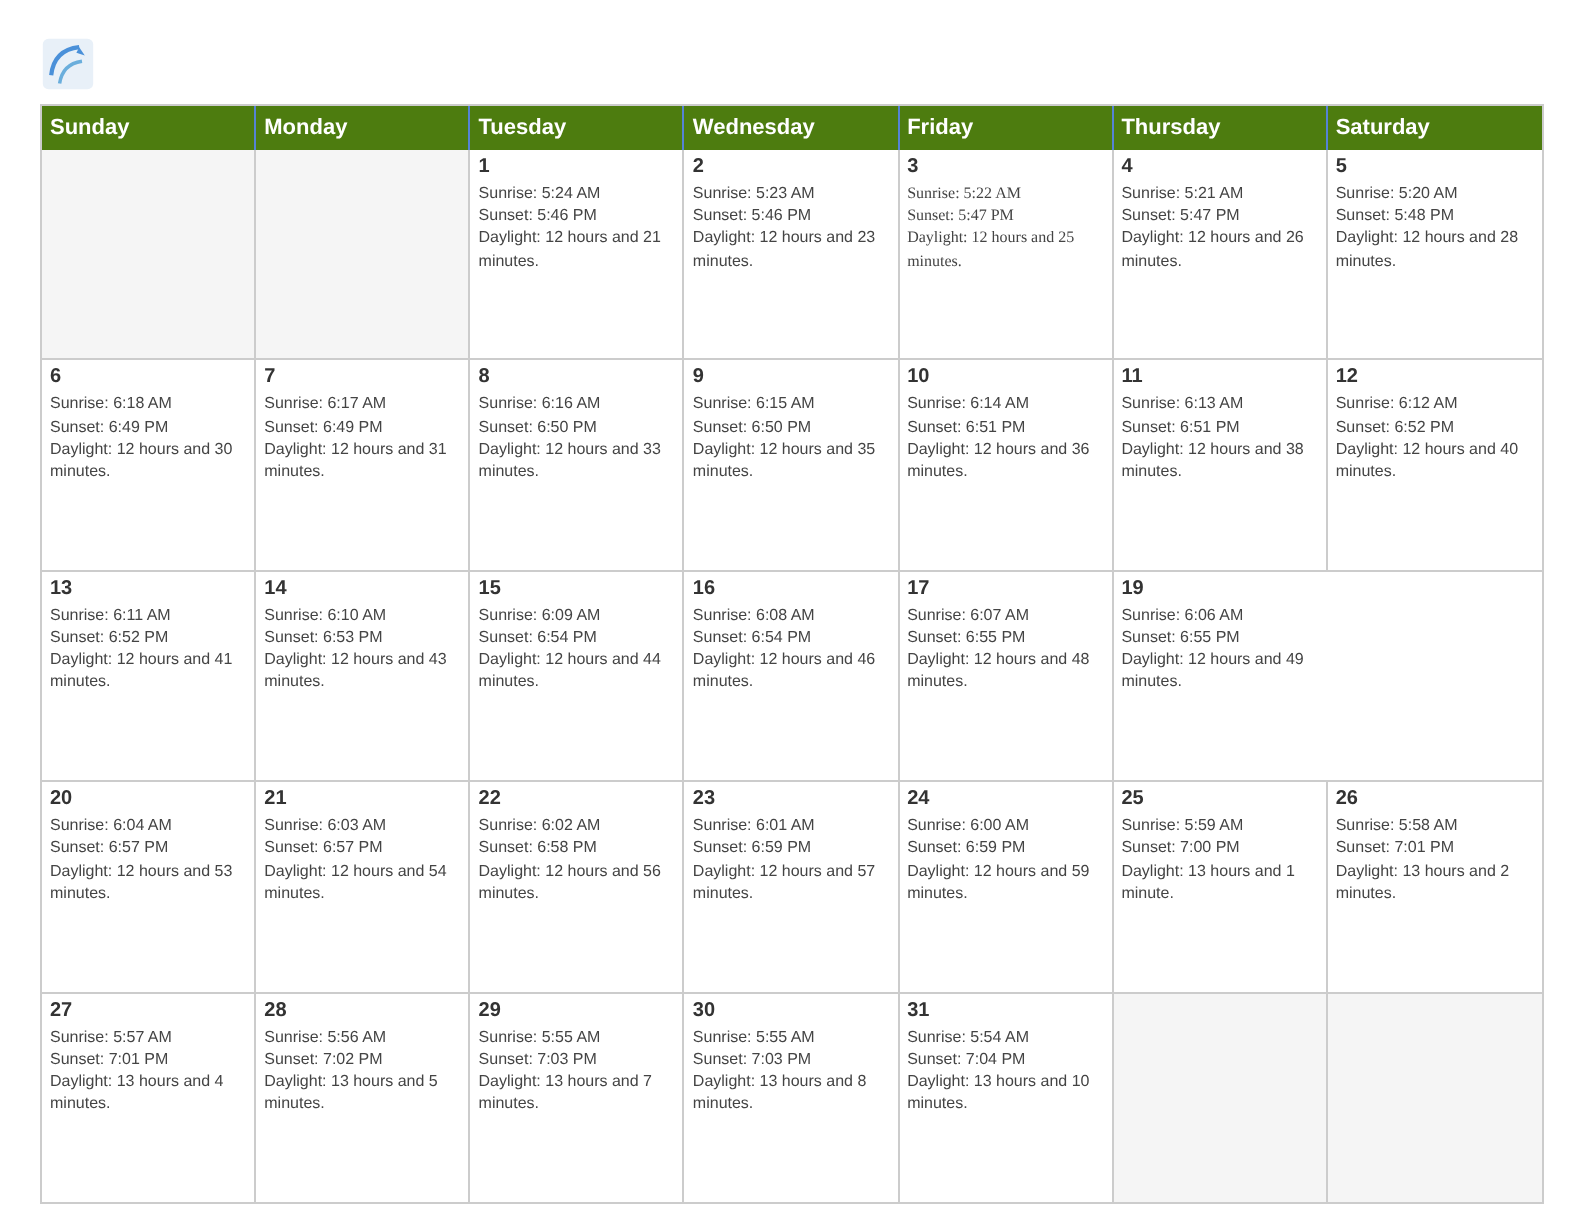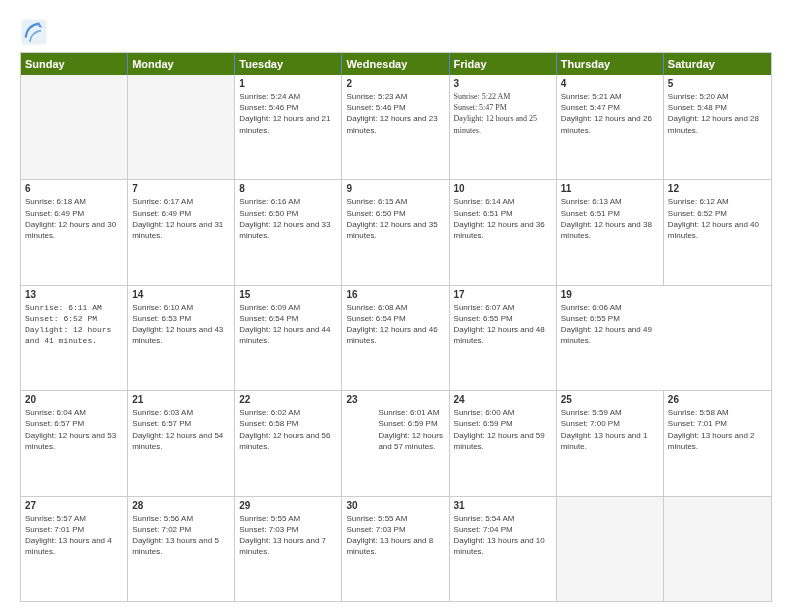--- a/index.html
+++ b/index.html
@@ -218,21 +218,21 @@
           <div class="day-cell">
             <div class="day-num">12</div>
             <div class="day-info" style="white-space: pre-line;">Sunrise: 6:12 AM
 Sunset: 6:52 PM
 Daylight: 12 hours and 40 minutes.</div>
           </div>
         </div>
         <div class="week-row">
           <div class="day-cell">
             <div class="day-num">13</div>
-            <div class="day-info" style="white-space: pre-line; font-family: Liberation Mono, monospace;">Sunrise: 6:11 AM
+            <div class="day-info" style="white-space: pre-line;">Sunrise: 6:11 AM
 Sunset: 6:52 PM
 Daylight: 12 hours and 41 minutes.</div>
           </div>
           <div class="day-cell">
             <div class="day-num">14</div>
             <div class="day-info" style="white-space: pre-line;">Sunrise: 6:10 AM
 Sunset: 6:53 PM
 Daylight: 12 hours and 43 minutes.</div>
           </div>
           <div class="day-cell">
@@ -274,21 +274,21 @@
 Daylight: 12 hours and 54 minutes.</div>
           </div>
           <div class="day-cell">
             <div class="day-num">22</div>
             <div class="day-info" style="white-space: pre-line;">Sunrise: 6:02 AM
 Sunset: 6:58 PM
 Daylight: 12 hours and 56 minutes.</div>
           </div>
           <div class="day-cell">
             <div class="day-num">23</div>
-            <div class="day-info" style="white-space: pre-line; margin-left: 32px;">Sunrise: 6:01 AM
+            <div class="day-info" style="white-space: pre-line;">Sunrise: 6:01 AM
 Sunset: 6:59 PM
 Daylight: 12 hours and 57 minutes.</div>
           </div>
           <div class="day-cell">
             <div class="day-num">24</div>
             <div class="day-info" style="white-space: pre-line;">Sunrise: 6:00 AM
 Sunset: 6:59 PM
 Daylight: 12 hours and 59 minutes.</div>
           </div>
           <div class="day-cell">

